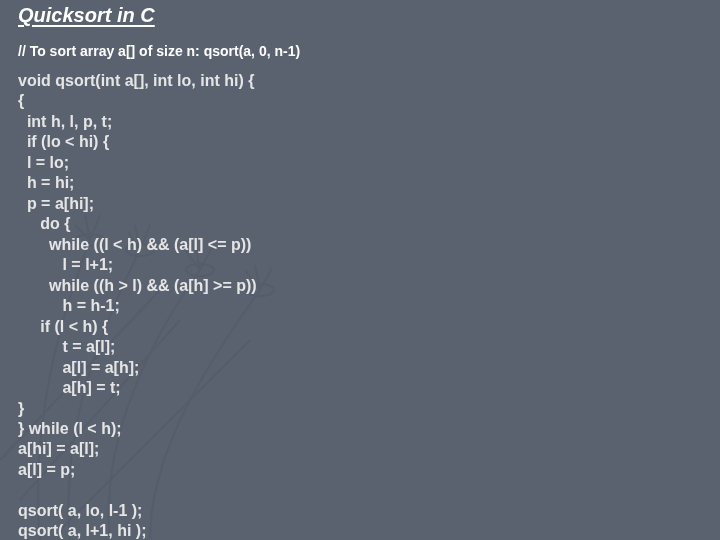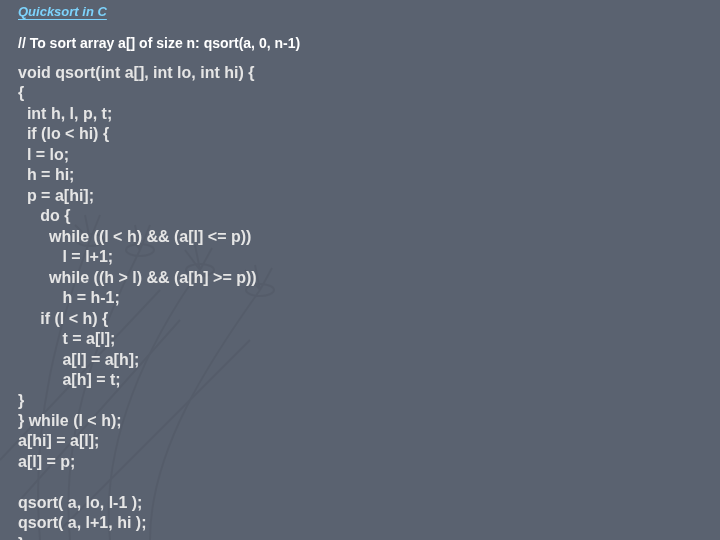--- a/index.html
+++ b/index.html
@@ -21,24 +21,24 @@
     width: 340px;
     height: 420px;
     pointer-events: none;
     opacity: 0.14;
   }
   .content {
     position: relative;
     padding: 4px 18px 10px 18px;
   }
   .title {
-    color: #7dd3fc;
+    color: #ffffff;
     font-weight: bold;
     font-style: italic;
-    font-size: 13px;
+    font-size: 20px;
     text-decoration: underline;
     text-underline-offset: 3px;
     margin: 0 0 2px 0;
   }
   .comment {
     color: #ffffff;
     font-weight: bold;
     font-size: 14px;
     margin: 16px 0 12px 0;
   }

